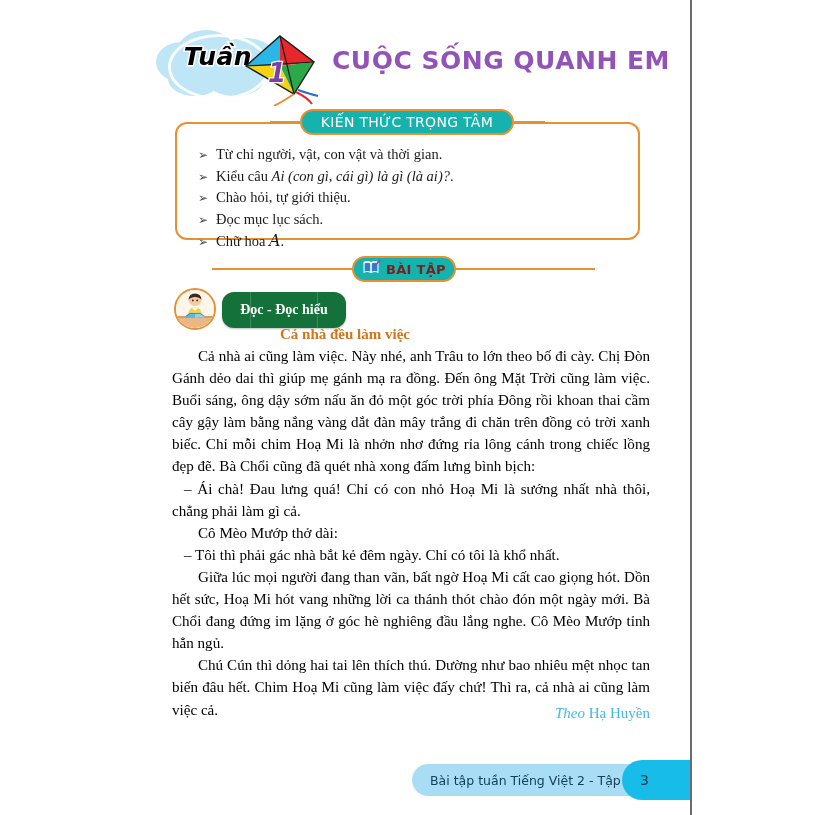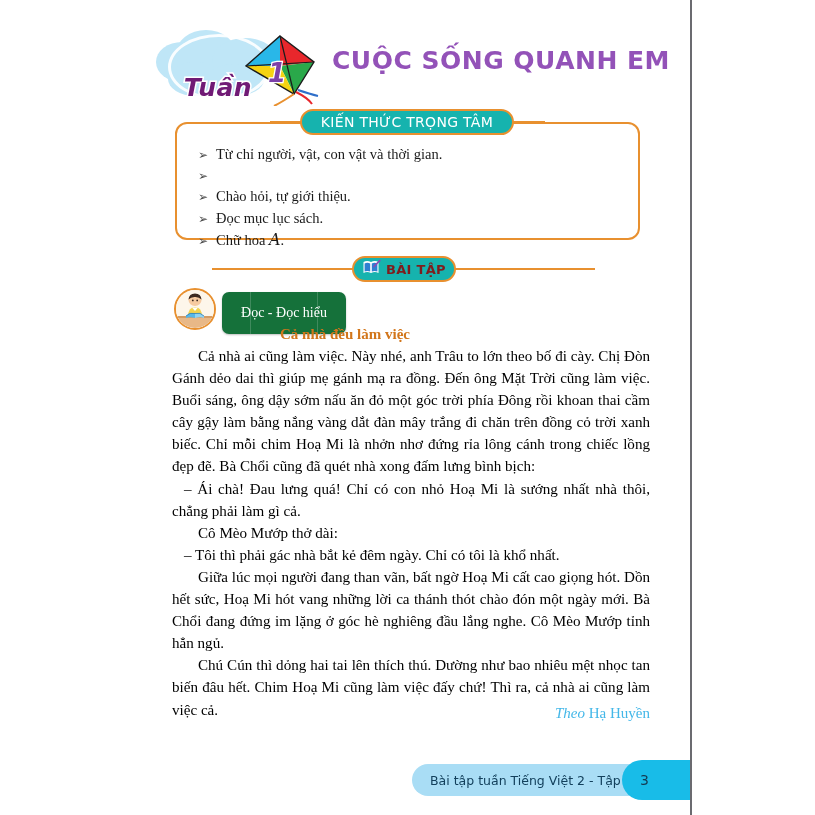--- a/index.html
+++ b/index.html
@@ -67,25 +67,24 @@
   }
   .tuan-text {
     position: absolute;
     left: 16px; top: 14px;
     width: 104px;
     text-align: center;
     font-family: "DejaVu Sans", sans-serif;
     font-weight: bold;
     font-style: italic;
     font-size: 25px;
-    color: #701a75;
+    color: #000000;
     -webkit-text-stroke: 3px #ffffff;
     paint-order: stroke fill;
     letter-spacing: .5px;
-    margin-top: 31px;
   }
   .kite {
     position: absolute;
     left: 88px; top: 4px;
     width: 84px; height: 74px;
   }
   .kite svg { display: block; }
   .kite-num {
     position: absolute;
     left: 30px; top: 26px;
@@ -206,29 +205,29 @@
     width: 42px; height: 42px;
     border-radius: 50%;
     border: 2px solid #e8902f;
     background: #fdf4e6;
     overflow: hidden;
     box-sizing: border-box;
   }
   .green-banner {
     position: absolute;
     left: 222px; top: 292px;
-    width: 124px; height: 42px;
+    width: 124px; height: 36px;
     background: #15713a;
-    border-radius: 7px;
+    border-radius: 12px;
     display: flex;
     align-items: center;
     justify-content: center;
     color: #ffffff;
     font-family: "Liberation Serif", serif;
-    font-weight: normal;
+    font-weight: bold;
     font-size: 14px;
     box-shadow: 0 1px 2px rgba(0,0,0,.25);
   }
   .green-banner::before,
   .green-banner::after {
     content: "";
     position: absolute;
     top: 0; bottom: 0;
     width: 1px;
     background: rgba(255,255,255,.18);
@@ -346,20 +345,21 @@
     <div class="kbox-rule-r"></div>
     <div class="kbox-badge">KIẾN THỨC TRỌNG TÂM</div>
 
     <div class="klist">
       <div class="kitem">
         <span class="kmark">➢</span>
         <span>Từ chỉ người, vật, con vật và thời gian.</span>
       </div>
       <div class="kitem">
         <span class="kmark">➢</span>
+        <span><span>Kiểu câu </span><em>Ai (con gì, cái gì) là gì (là ai)?</em><span>.</span></span>
       </div>
       <div class="kitem">
         <span class="kmark">➢</span>
         <span>Chào hỏi, tự giới thiệu.</span>
       </div>
       <div class="kitem">
         <span class="kmark">➢</span>
         <span>Đọc mục lục sách.</span>
       </div>
       <div class="kitem">

